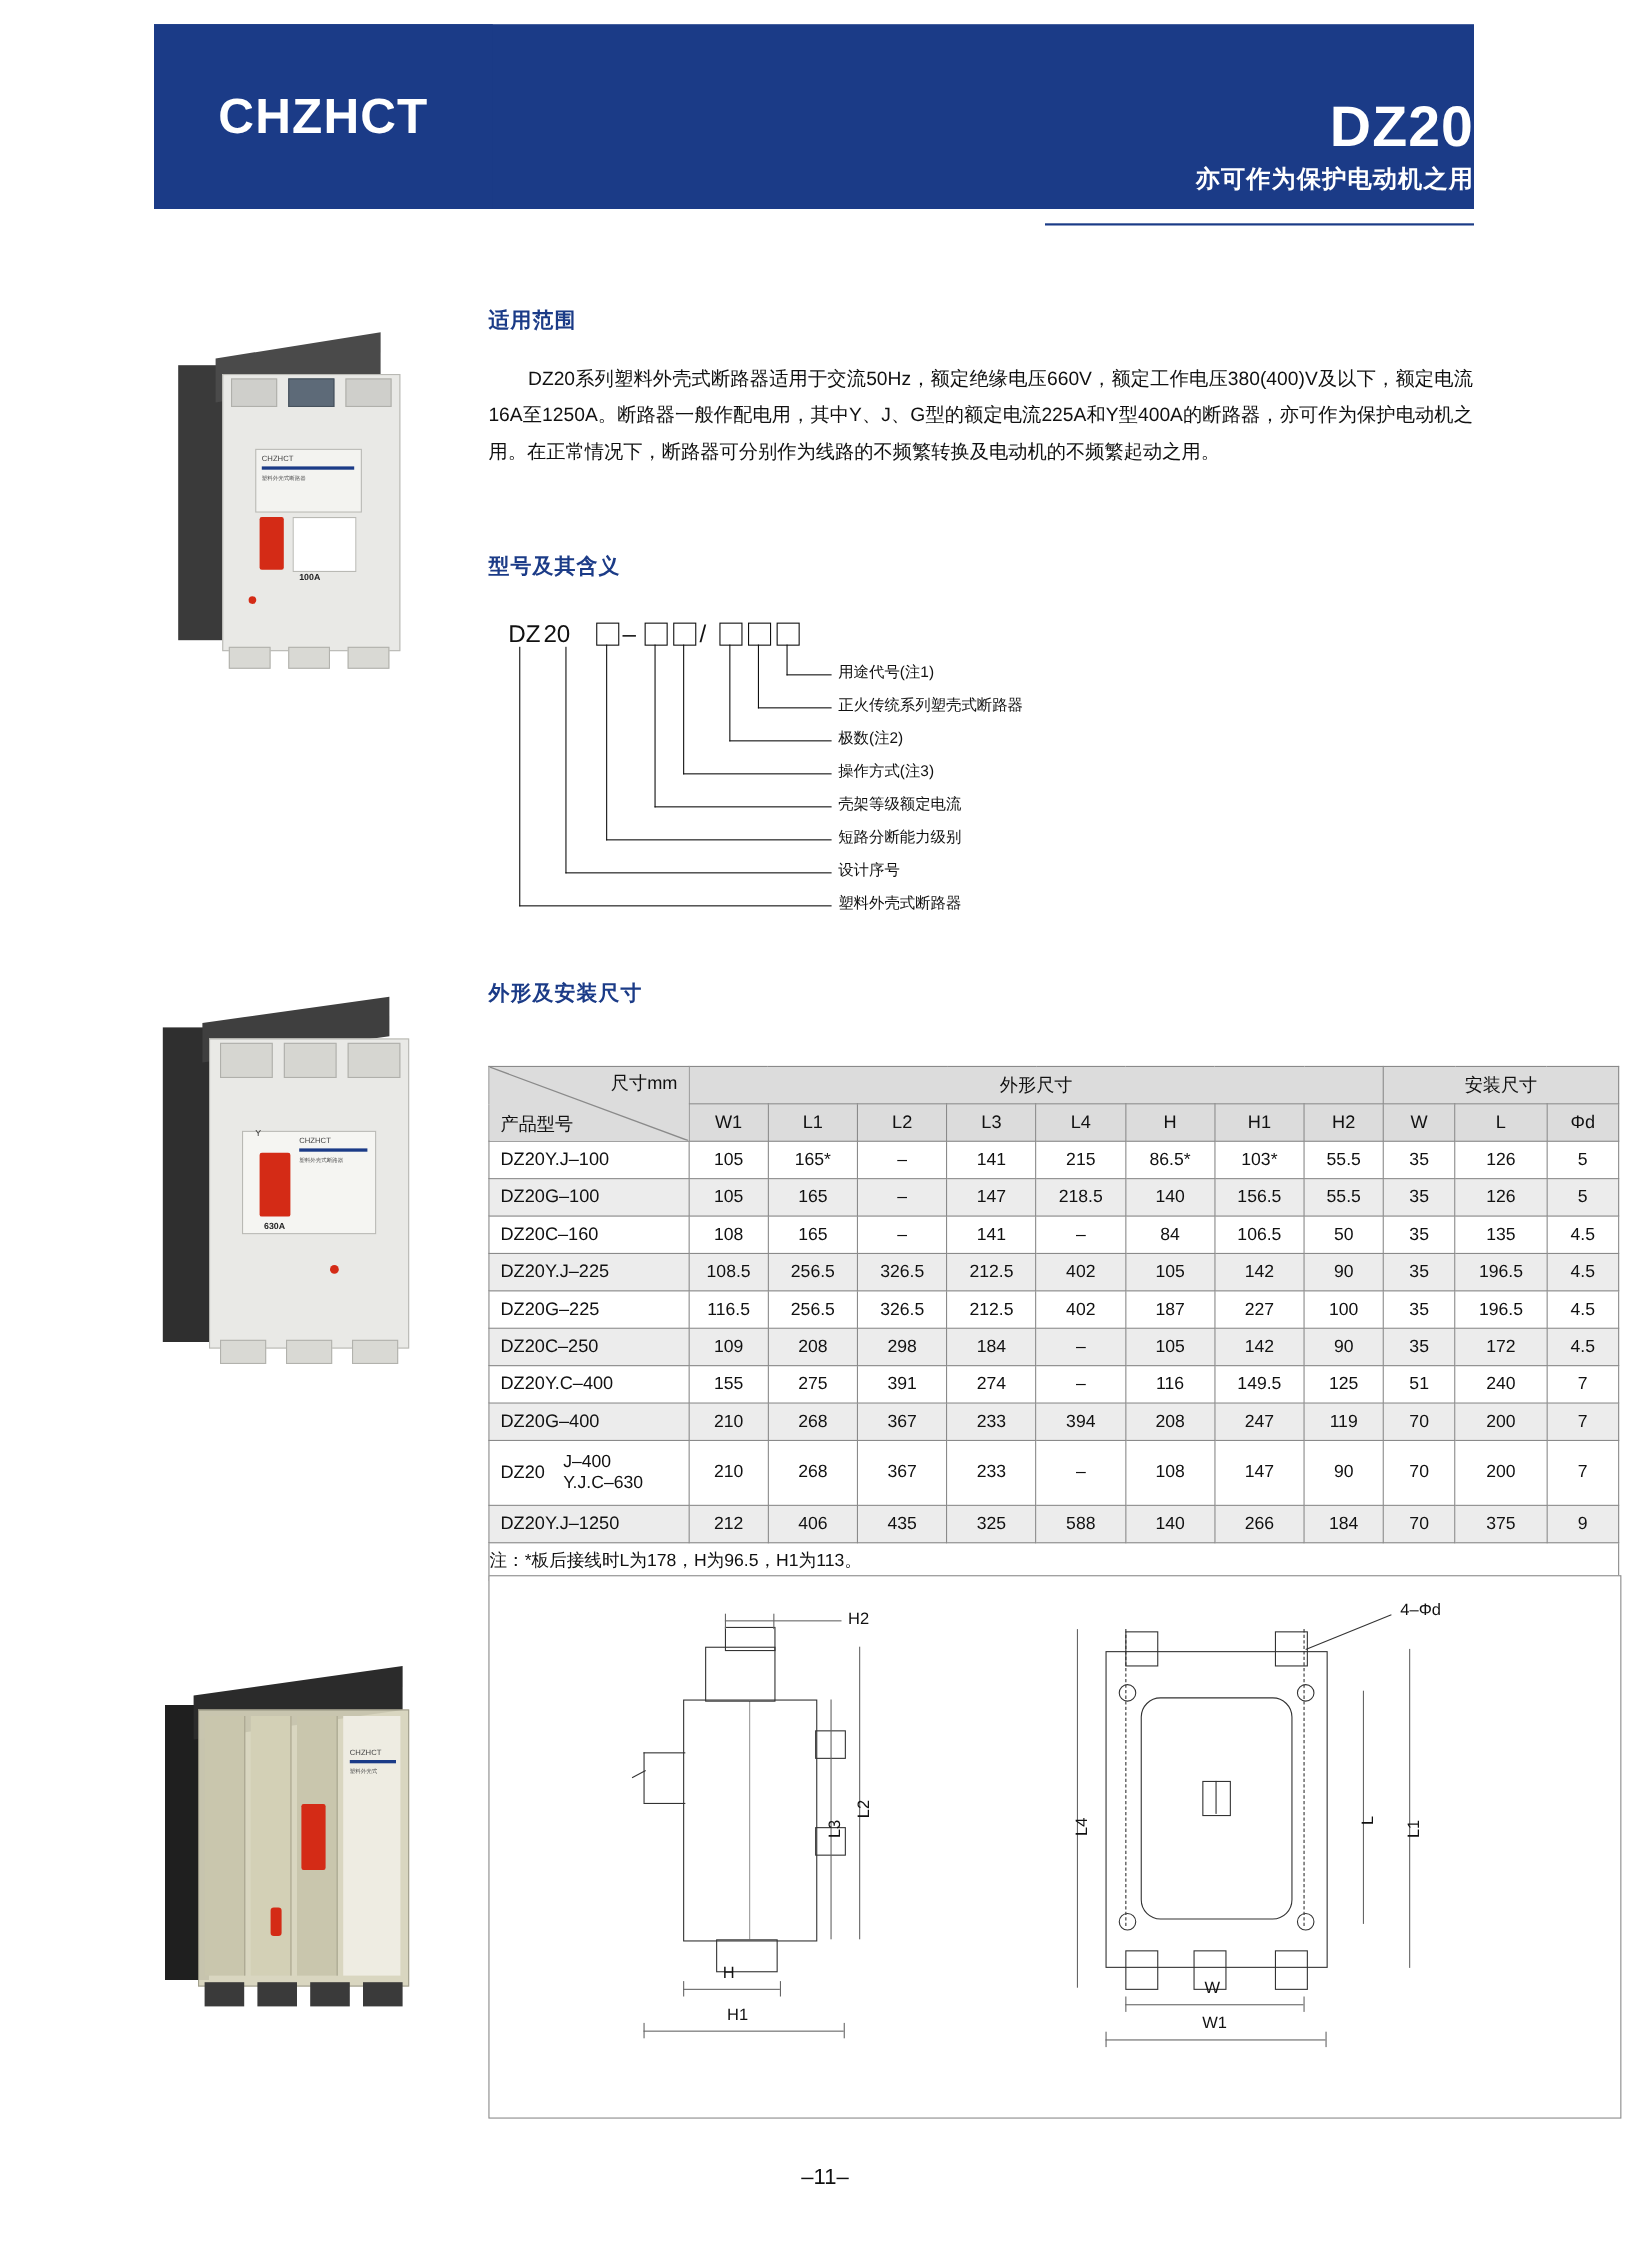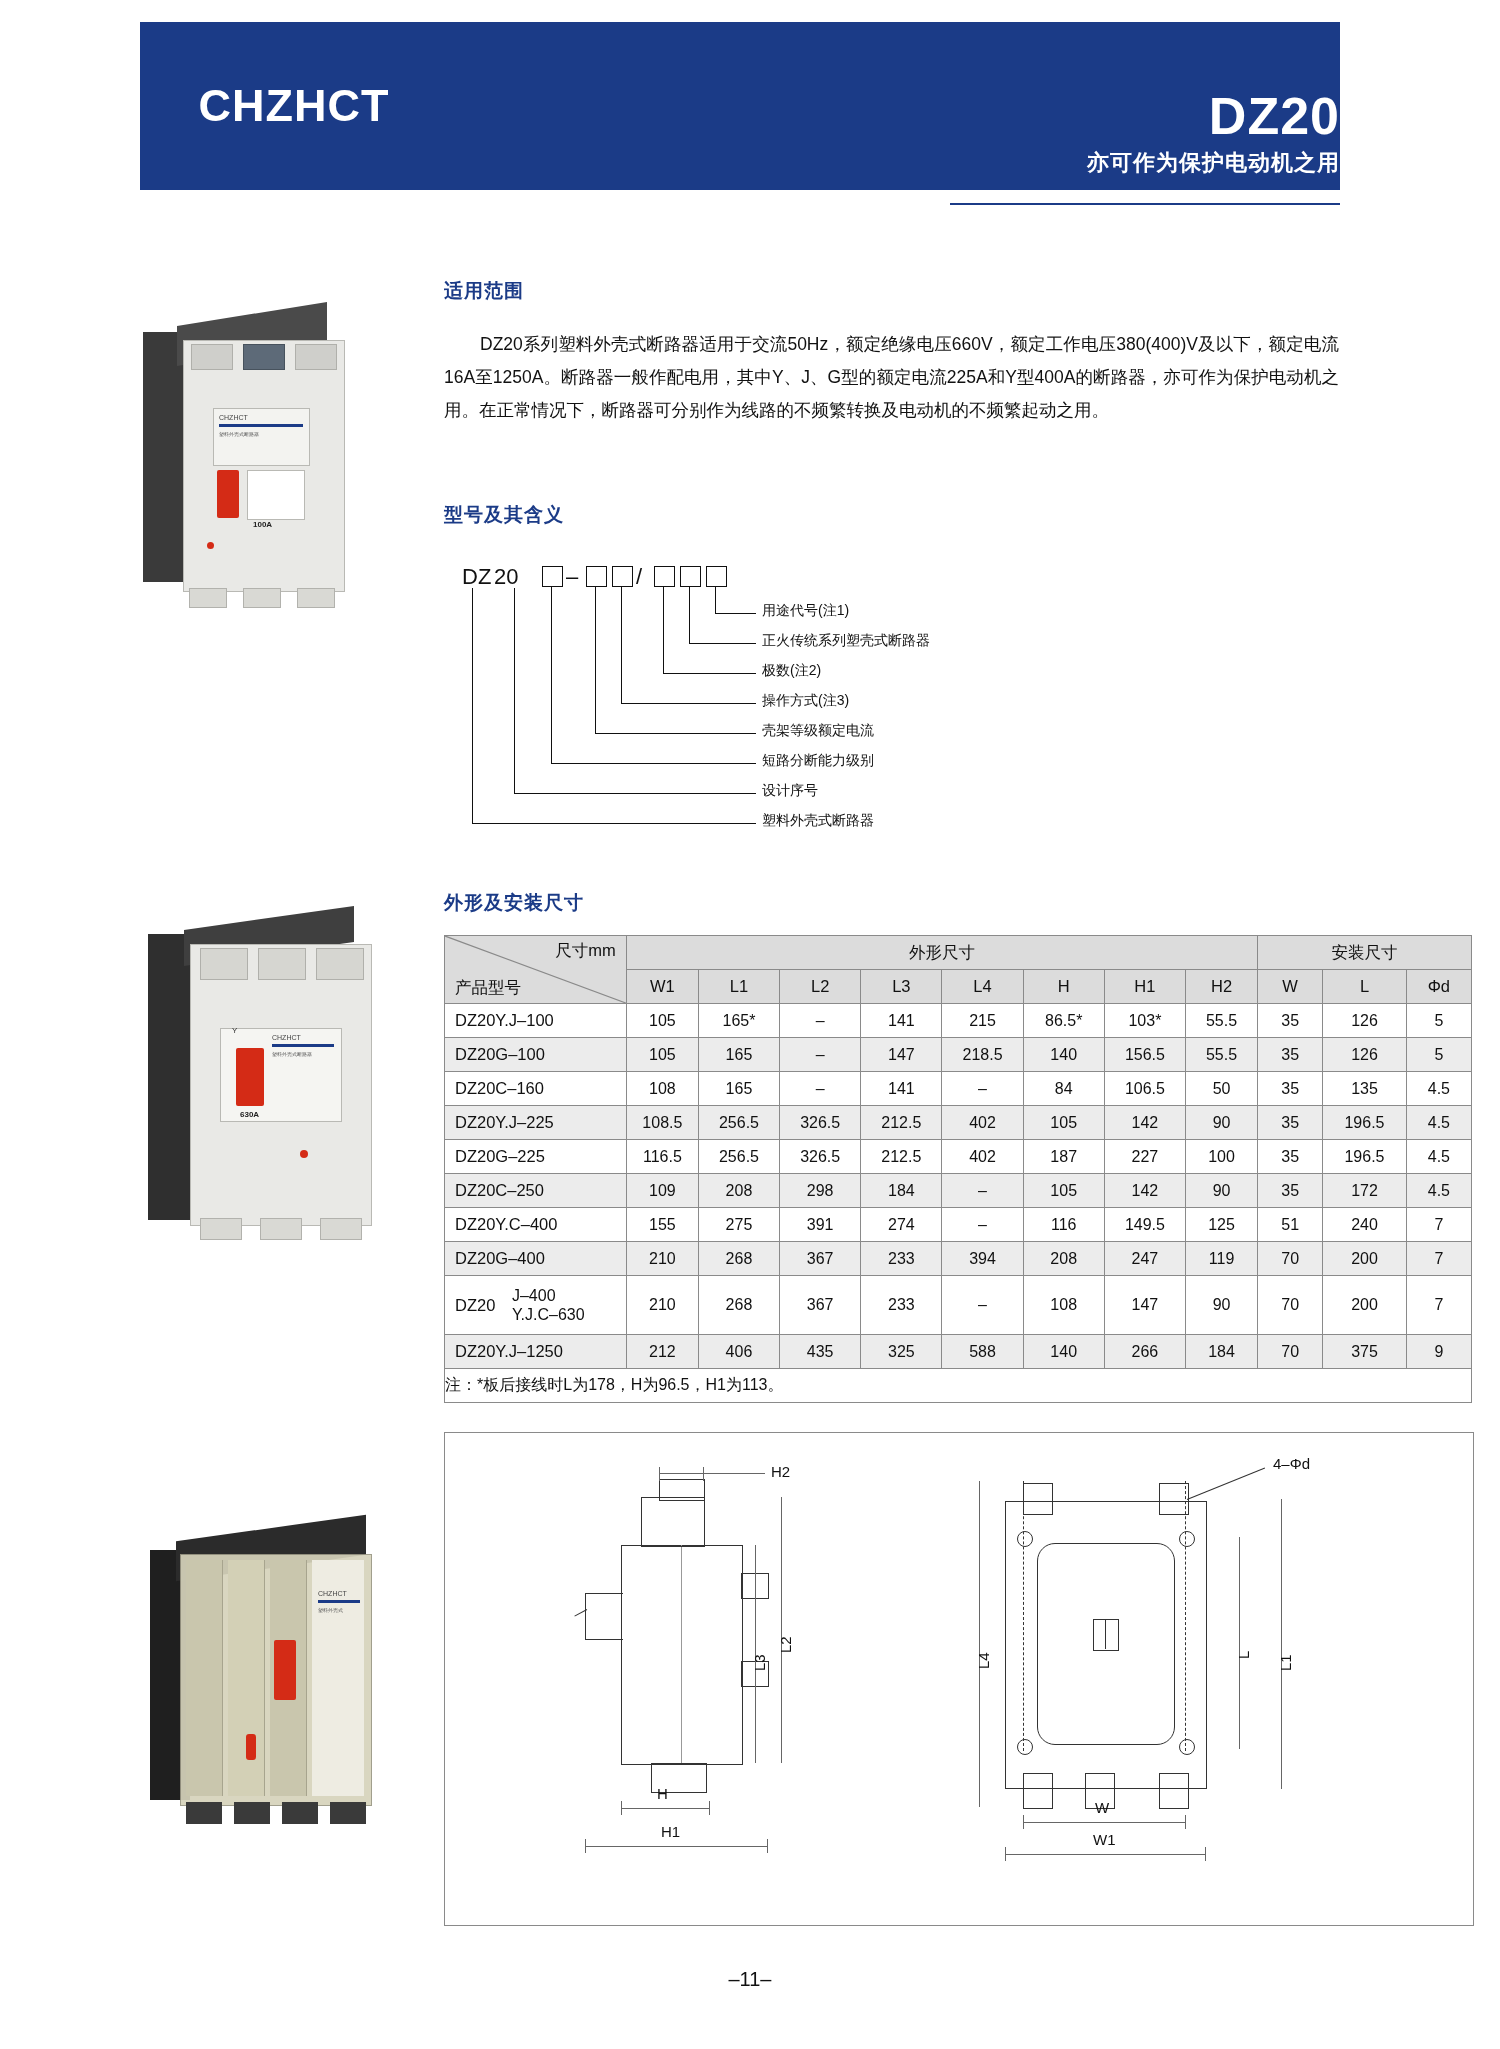--- a/index.html
+++ b/index.html
@@ -93,21 +93,21 @@
     font-size: 17.5px;
     line-height: 33px;
     text-align: justify;
     text-indent: 36px;
     color: #111;
   }
 
   
   .photo1 {
     position: absolute;
-    left: 143px; top: 310px;
+    left: 162px; top: 310px;
     width: 245px; height: 305px; padding-left: 14px;
   }
   .photo2 {
     position: absolute;
     left: 148px; top: 918px;
     width: 255px; height: 320px;
   }
   .photo3 {
     position: absolute;
     left: 150px; top: 1520px;
@@ -152,20 +152,21 @@
   .dim-table {
     position: absolute;
     left: 444px; top: 935px;
     width: 1070px;
   }
   table.dims {
     border-collapse: collapse;
     width: 1028px;
     font-size: 16px;
     color: #111;
+    margin-top: 34px;
   }
   table.dims th, table.dims td {
     border: 1px solid #8a8a8a;
     text-align: center;
     padding: 0;
     height: 33px;
     font-weight: normal;
   }
   table.dims thead th {
     background: #dcdcdc;

